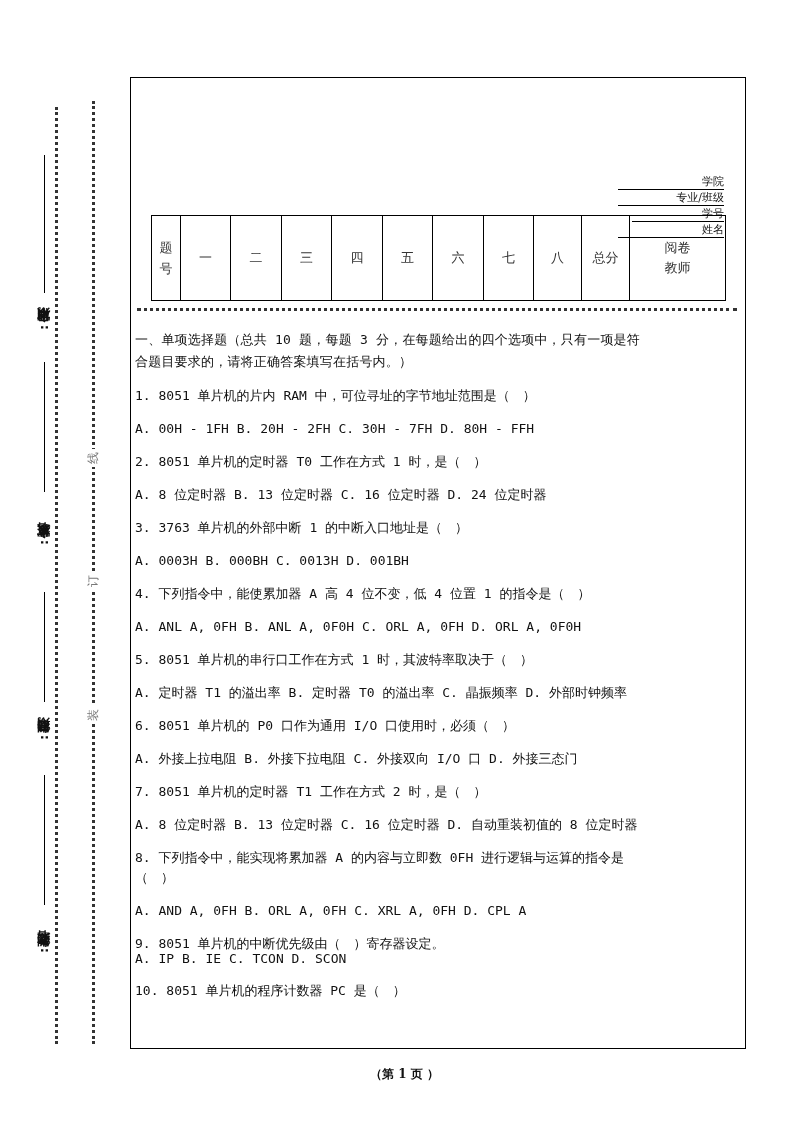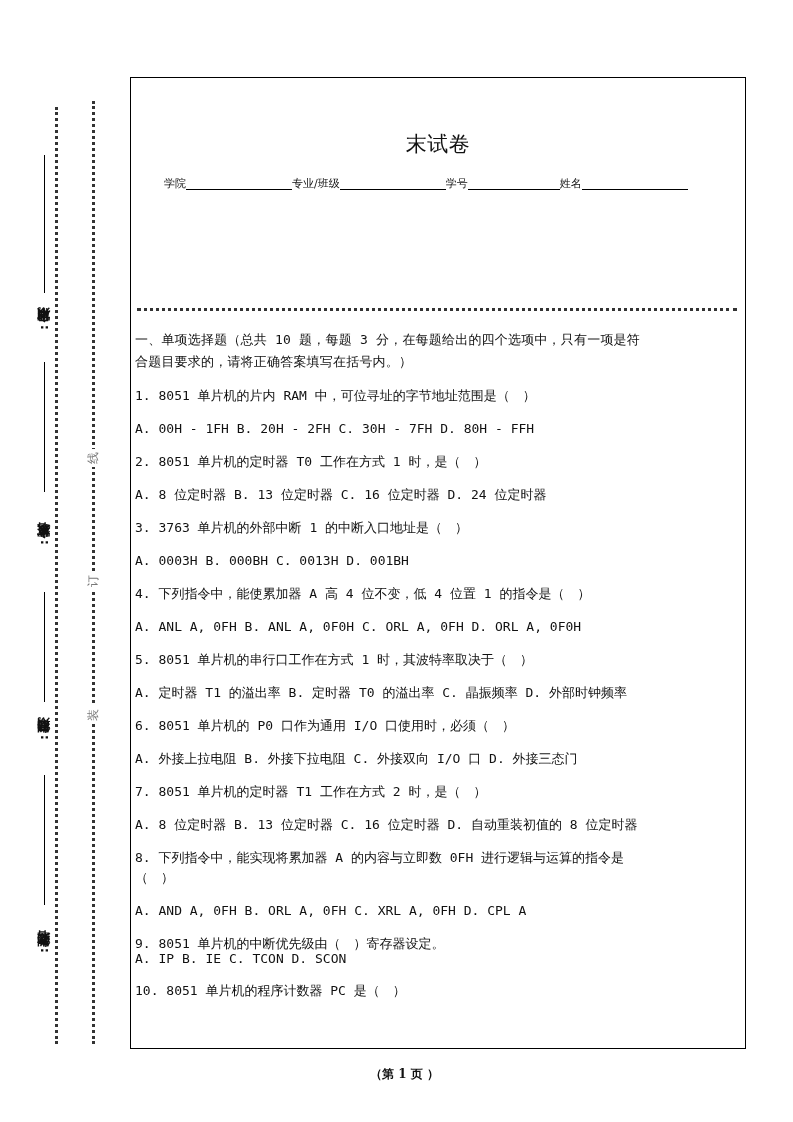--- a/index.html
+++ b/index.html
@@ -31,21 +31,21 @@
     .title {
       position: absolute; left: 0; width: 100%; text-align: center;
       font-family: "DejaVu Serif", "Liberation Serif", serif;
       font-size: 21px; letter-spacing: 0.5px; color: #111;
     }
     .title.l1 { top: 12px; }
     .title.l2 { top: 52px; }
 
     .info-line {
       position: absolute; left: 33px; top: 96px; width: 560px; height: 18px;
-      font-size: 11px; display: flex; align-items: center;
+      font-size: 11px; display: flex; align-items: flex-end; flex-direction: column;
     }
     .info-line .lbl { white-space: nowrap; }
     .info-line .blank { border-bottom: 1px solid #000; height: 14px; display: inline-block; }
 
     table.score {
       position: absolute; left: 20px; top: 137px; width: 574px; height: 86px;
       border-collapse: collapse; table-layout: fixed;
       font-family: "DejaVu Serif", "Liberation Serif", serif;
       font-size: 13px; color: #333;
     }
@@ -87,21 +87,20 @@
 <div class="vlabel" style="top:706px; height:66px;">制卷日期:</div>
 <div class="sig-line" style="top:775px; height:130px;"></div>
 
 <div class="vlabel" style="top:912px; height:80px;">制卷人签名:</div>
 
 <div class="bind-char" style="top:449px;">线</div>
 <div class="bind-char" style="top:572px;">订</div>
 <div class="bind-char" style="top:706px;">装</div>
 
 <div class="frame">
-  <div class="title l2">末试卷</div>
 
   <div class="info-line">
     <span class="lbl">学院</span>
     <span class="blank" style="width:106px;"></span>
     <span class="lbl">专业/班级</span>
     <span class="blank" style="width:106px;"></span>
     <span class="lbl">学号</span>
     <span class="blank" style="width:92px;"></span>
     <span class="lbl">姓名</span>
     <span class="blank" style="width:106px;"></span>
@@ -115,20 +114,33 @@
         <col style="width:50px">
       <col style="width:51px">
         <col style="width:50px">
         <col style="width:51px">
         <col style="width:50px">
       <col style="width:48px">
         <col style="width:48px">
         <col style="width:96px">
     </colgroup>
     <tbody>
+        <tr>
+      <td class="rowhead" style="padding:0 6px;">题号</td>
+      <td>一</td>
+      <td>二</td>
+      <td>三</td>
+      <td>四</td>
+      <td>五</td>
+      <td>六</td>
+      <td>七</td>
+      <td>八</td>
+      <td>总分</td>
+      <td style="padding:0 32px;">阅卷教师</td>
+    </tr>
   </tbody>
     </table>
 
   <div class="dot-sep"></div>
 
   <div class="content">
     <div class="line section" style="top:0px;">一、单项选择题（总共 10 题，每题 3 分，在每题给出的四个选项中，只有一项是符</div>
     <div class="line section" style="top:22px;">合题目要求的，请将正确答案填写在括号内。）</div>
 
     <div class="line" style="top:56px;">1. 8051 单片机的片内 RAM 中，可位寻址的字节地址范围是（　）</div>

